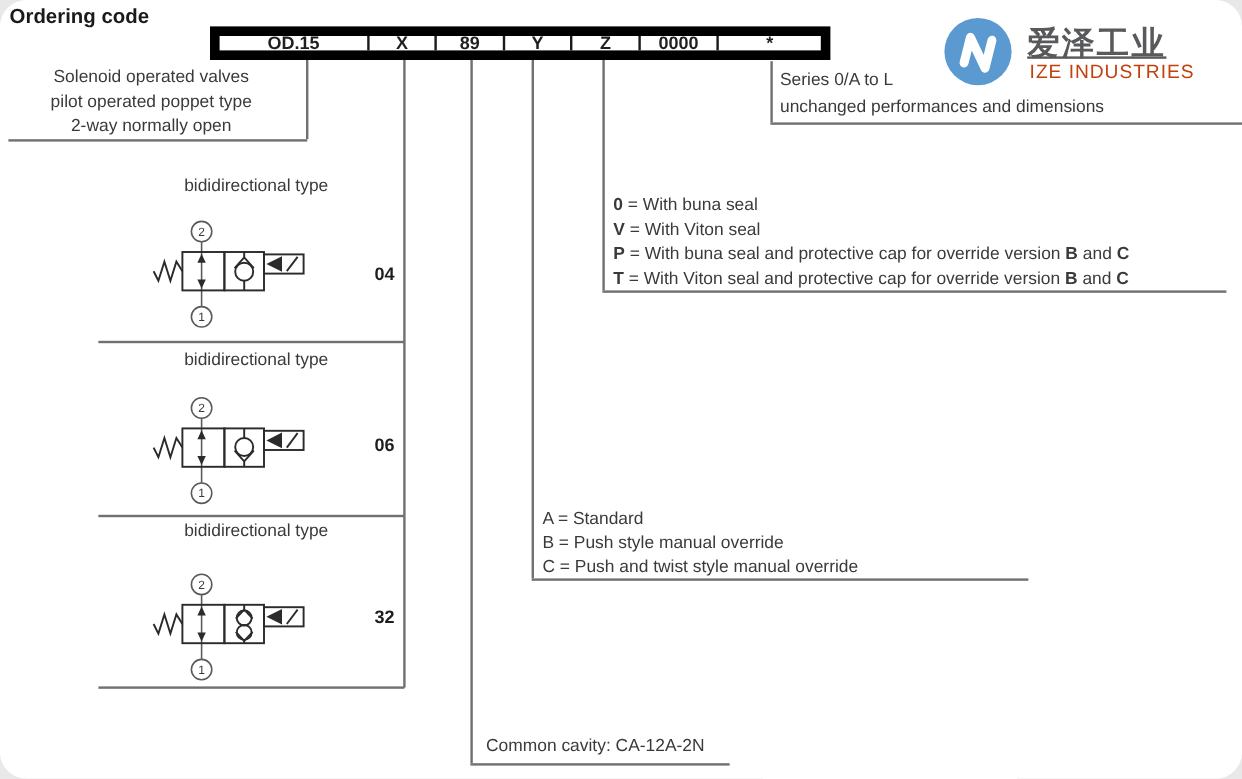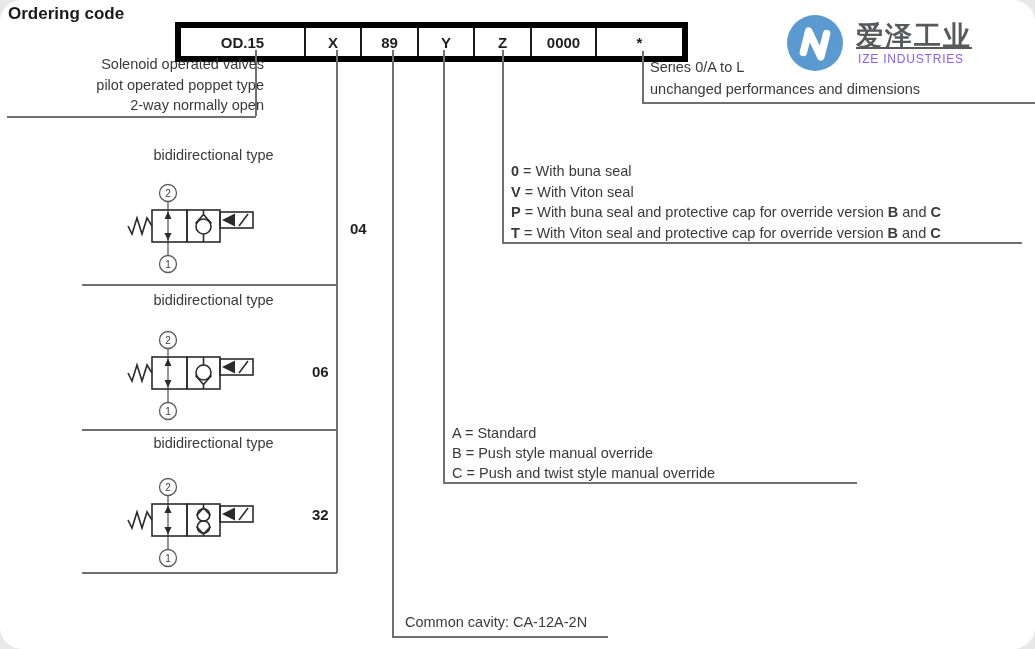--- a/index.html
+++ b/index.html
@@ -5,47 +5,47 @@
   html,body { margin:0; padding:0; background:#e8e8e8; }
   .page {
     position:relative; width:1035px; height:649px; background:#ffffff;
     font-family:"Liberation Sans", sans-serif; color:#3b3b3b; overflow:hidden;
     margin:0 auto;
     border-radius:22px;
   }
   .title { position:absolute; left:8px; top:4px; font-size:17px; font-weight:bold; color:#1a1a1a; }
 
   
-  .codebar { position:absolute; left:175px; top:22px; height:40px; display:flex; border:6px solid #000000; box-sizing:border-box; background:#fff; }
+  .codebar { position:absolute; left:175px; top:22px; height:28px; display:flex; border:8px solid #000000; box-sizing:border-box; background:#fff; }
   .codecell { border-right:2px solid #1a1a1a; display:flex; align-items:center; justify-content:center;
               font-weight:bold; font-size:15px; color:#1f1f1f; box-sizing:border-box; }
   .codecell:last-child { border-right:none; }
 
   
   .vline { position:absolute; width:1.5px; background:#707070; }
   .hline { position:absolute; height:2px; background:#707070; }
 
   .txt { position:absolute; font-size:14.5px; color:#3a3a3a; white-space:nowrap; }
   .b { font-weight:bold; }
 
-  .descriptor { left:12px; width:252px; top:54px; text-align:right; line-height:20.5px; }
+  .descriptor { left:0; width:252px; top:54px; text-align:center; line-height:20.5px; }
   .series-note { left:650px; top:56px; line-height:22px; }
   .seal-block { left:511px; top:161px; line-height:20.5px; }
   .override-block { left:452px; top:423px; line-height:20px; }
   .cavity-note { left:405px; top:614px; }
 
   .section-label { position:absolute; left:90px; width:247px; text-align:center; font-size:14.5px; color:#3a3a3a; }
   .section-code { position:absolute; left:312px; width:34px; font-size:15px; font-weight:bold; color:#1f1f1f; }
 
   .valve-svg { position:absolute; left:118px; width:145px; height:100px; }
 
   
   .logo-mark { position:absolute; left:786px; top:14px; width:58px; height:58px; }
   .logo-cn { position:absolute; left:856px; top:18px; font-size:27px; font-weight:bold; color:#58595b; letter-spacing:2px;text-decoration:underline; }
-  .logo-en { position:absolute; left:858px; top:52px; font-size:12px; color:#8b5cf6; letter-spacing:0.8px; }
+  .logo-en { position:absolute; left:858px; top:52px; font-size:16px; color:#c2410c; letter-spacing:0.8px; }
 </style>
 </head>
 <body>
 
 <div class="page">
 
   <div class="title">Ordering code</div>
 
   <div class="codebar">
     <div class="codecell" style="width:125px">OD.15</div>
@@ -119,21 +119,21 @@
       <line x1="85.5" y1="56" x2="85.5" y2="64"></line>
       <rect x="102" y="34" width="33" height="16"></rect>
       <line x1="121" y1="48" x2="130" y2="36"></line>
     </g>
     <g fill="#2b2b2b" stroke="none">
       <polygon points="50,33.5 46.5,41 53.5,41"></polygon>
       <polygon points="50,62.5 46.5,55 53.5,55"></polygon>
       <polygon points="104,42 117,35.5 117,48.5"></polygon>
     </g>
   </svg>
-  <div class="section-code" style="top:220px;margin-left:38px;">04</div>
+  <div class="section-code" style="top:220px;">04</div>
 
   <div class="section-label" style="top:292px;">bididirectional type</div>
   <svg class="valve-svg" style="top:325px;" viewBox="0 0 145 100">
     <g stroke="#5a5a5a" stroke-width="1.3" fill="none">
       <circle cx="50" cy="15" r="8.5"></circle>
       <circle cx="50" cy="86" r="8.5"></circle>
       <line x1="50" y1="23.5" x2="50" y2="77.5"></line>
     </g>
     <text x="50" y="18.5" font-size="10" fill="#3a3a3a" text-anchor="middle">2</text>
     <text x="50" y="89.5" font-size="10" fill="#3a3a3a" text-anchor="middle">1</text>

